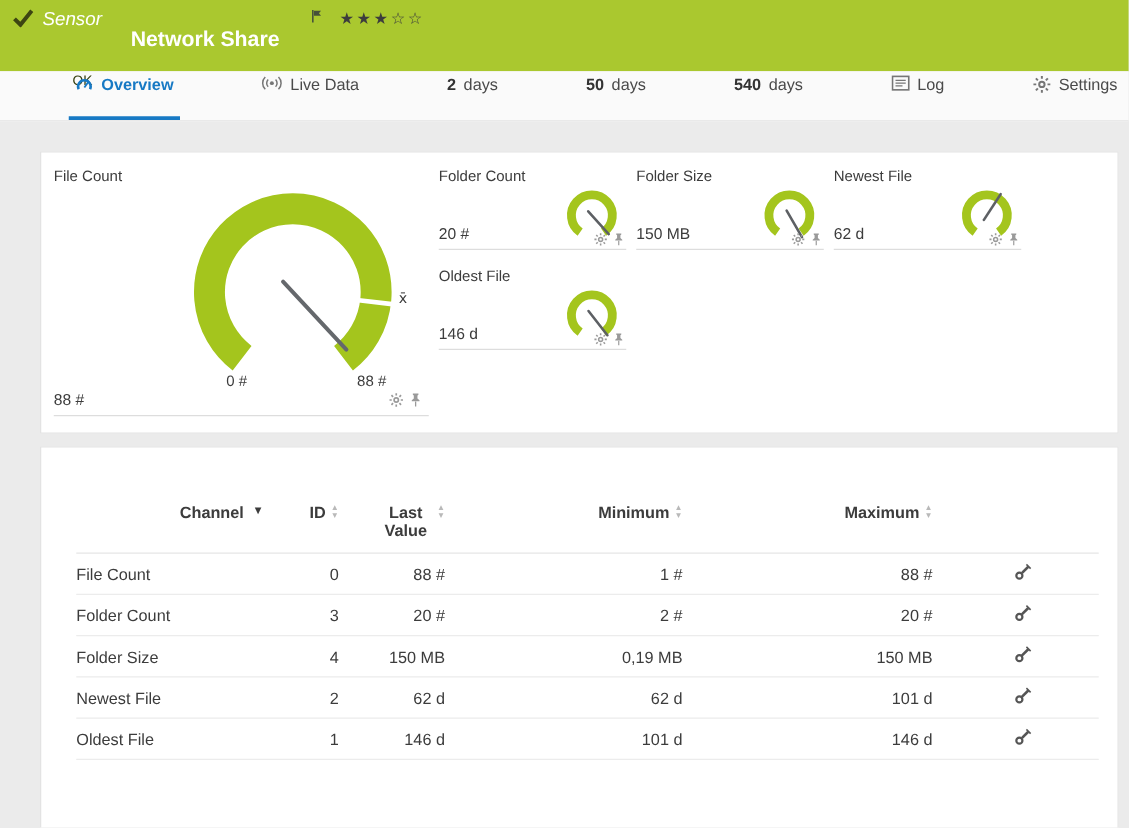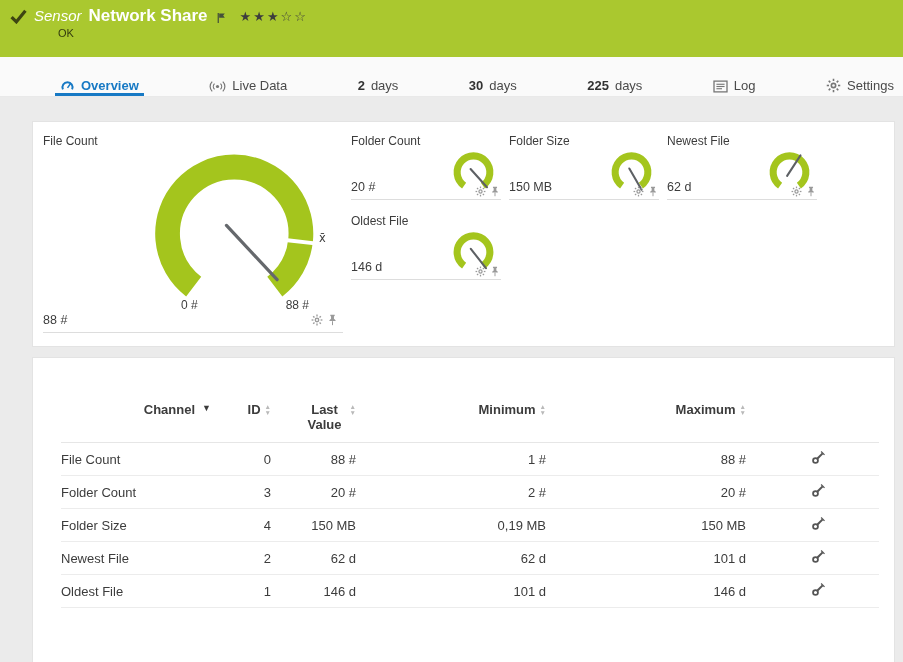--- a/index.html
+++ b/index.html
@@ -11,33 +11,33 @@
   }
   *{box-sizing:border-box}
   html,body{margin:0;padding:0}
   body{
     width:903px;height:662px;overflow:hidden;
     background:#ebebeb;color:var(--text);
     font-family:"Liberation Sans",sans-serif;font-size:13px;
   }
   
   .topbar{height:57px;background:var(--green);padding:7px 10px 0 10px}
-  .topbar-line1{display:flex;align-items:flex-end;gap:7px}
+  .topbar-line1{display:flex;align-items:flex-start;gap:7px}
   .check-icon{color:#3d4512;display:flex;align-items:center}
   .kind{font-style:italic;font-size:15px;color:#ffffff}
-  .sensor-title{margin:0;font-size:17px;font-weight:700;color:#ffffff;line-height:1}
+  .sensor-title{margin:16px;font-size:17px;font-weight:700;color:#ffffff;line-height:1}
   .flag-icon{color:#45503a;display:flex;align-items:center;margin-left:2px;cursor:pointer}
   .stars{margin-left:6px;color:#3d3d3d;font-size:13px;letter-spacing:2px;display:flex}
   .star{cursor:pointer}
   .status-line{margin:3px 0 0 48px;font-size:11px;font-weight:400;color:#343d0e}
   
   .tabs{height:40px;background:#fafafa;border-bottom:1px solid #e9e9e9;
         display:flex;justify-content:space-between;align-items:stretch;
         padding:0 4px 0 55px;overflow:hidden}
-  .tab{display:flex;align-items:flex-end;gap:6px;padding:0 5px;cursor:pointer;
+  .tab{display:flex;align-items:flex-start;gap:6px;padding:0 5px;cursor:pointer;
        color:#4a4a4a;white-space:nowrap;border-top:3px solid transparent;border-bottom:3px solid transparent}
   .tab-icon{display:flex;align-items:center;color:#767676}
   .tab-prefix{font-weight:700;color:#333333}
   .tab.active{color:var(--blue);font-weight:700;border-bottom-color:var(--blue)}
   .tab.active .tab-icon{color:var(--blue)}
   
   .content{padding:24px 8px 0 32px}
   .panel{background:#ffffff;border:1px solid #e3e3e3}
   
   .gauges-panel{height:226px;padding:12px 10px 0 10px;display:flex;gap:8px}
@@ -134,26 +134,26 @@
 
     <span class="tab-label">Live Data</span>
   </div>
     <div class="tab">
 
     <span class="tab-prefix">2</span>
     <span class="tab-label">days</span>
   </div>
     <div class="tab">
 
-    <span class="tab-prefix">30</span>
+    <span class="tab-prefix">50</span>
     <span class="tab-label">days</span>
   </div>
     <div class="tab">
 
-    <span class="tab-prefix">225</span>
+    <span class="tab-prefix">540</span>
     <span class="tab-label">days</span>
   </div>
     <div class="tab">
     <span class="tab-icon">
         <svg viewBox="0 0 16 14" width="15" height="13">
           <rect x="1" y="1.2" width="14" height="11.6" fill="none" stroke="currentColor" stroke-width="1.4"></rect>
           <line x1="3.6" y1="4.6" x2="12.4" y2="4.6" stroke="currentColor" stroke-width="1.2"></line>
           <line x1="3.6" y1="7" x2="12.4" y2="7" stroke="currentColor" stroke-width="1.2"></line>
           <line x1="3.6" y1="9.4" x2="9.6" y2="9.4" stroke="currentColor" stroke-width="1.2"></line>
         </svg>

